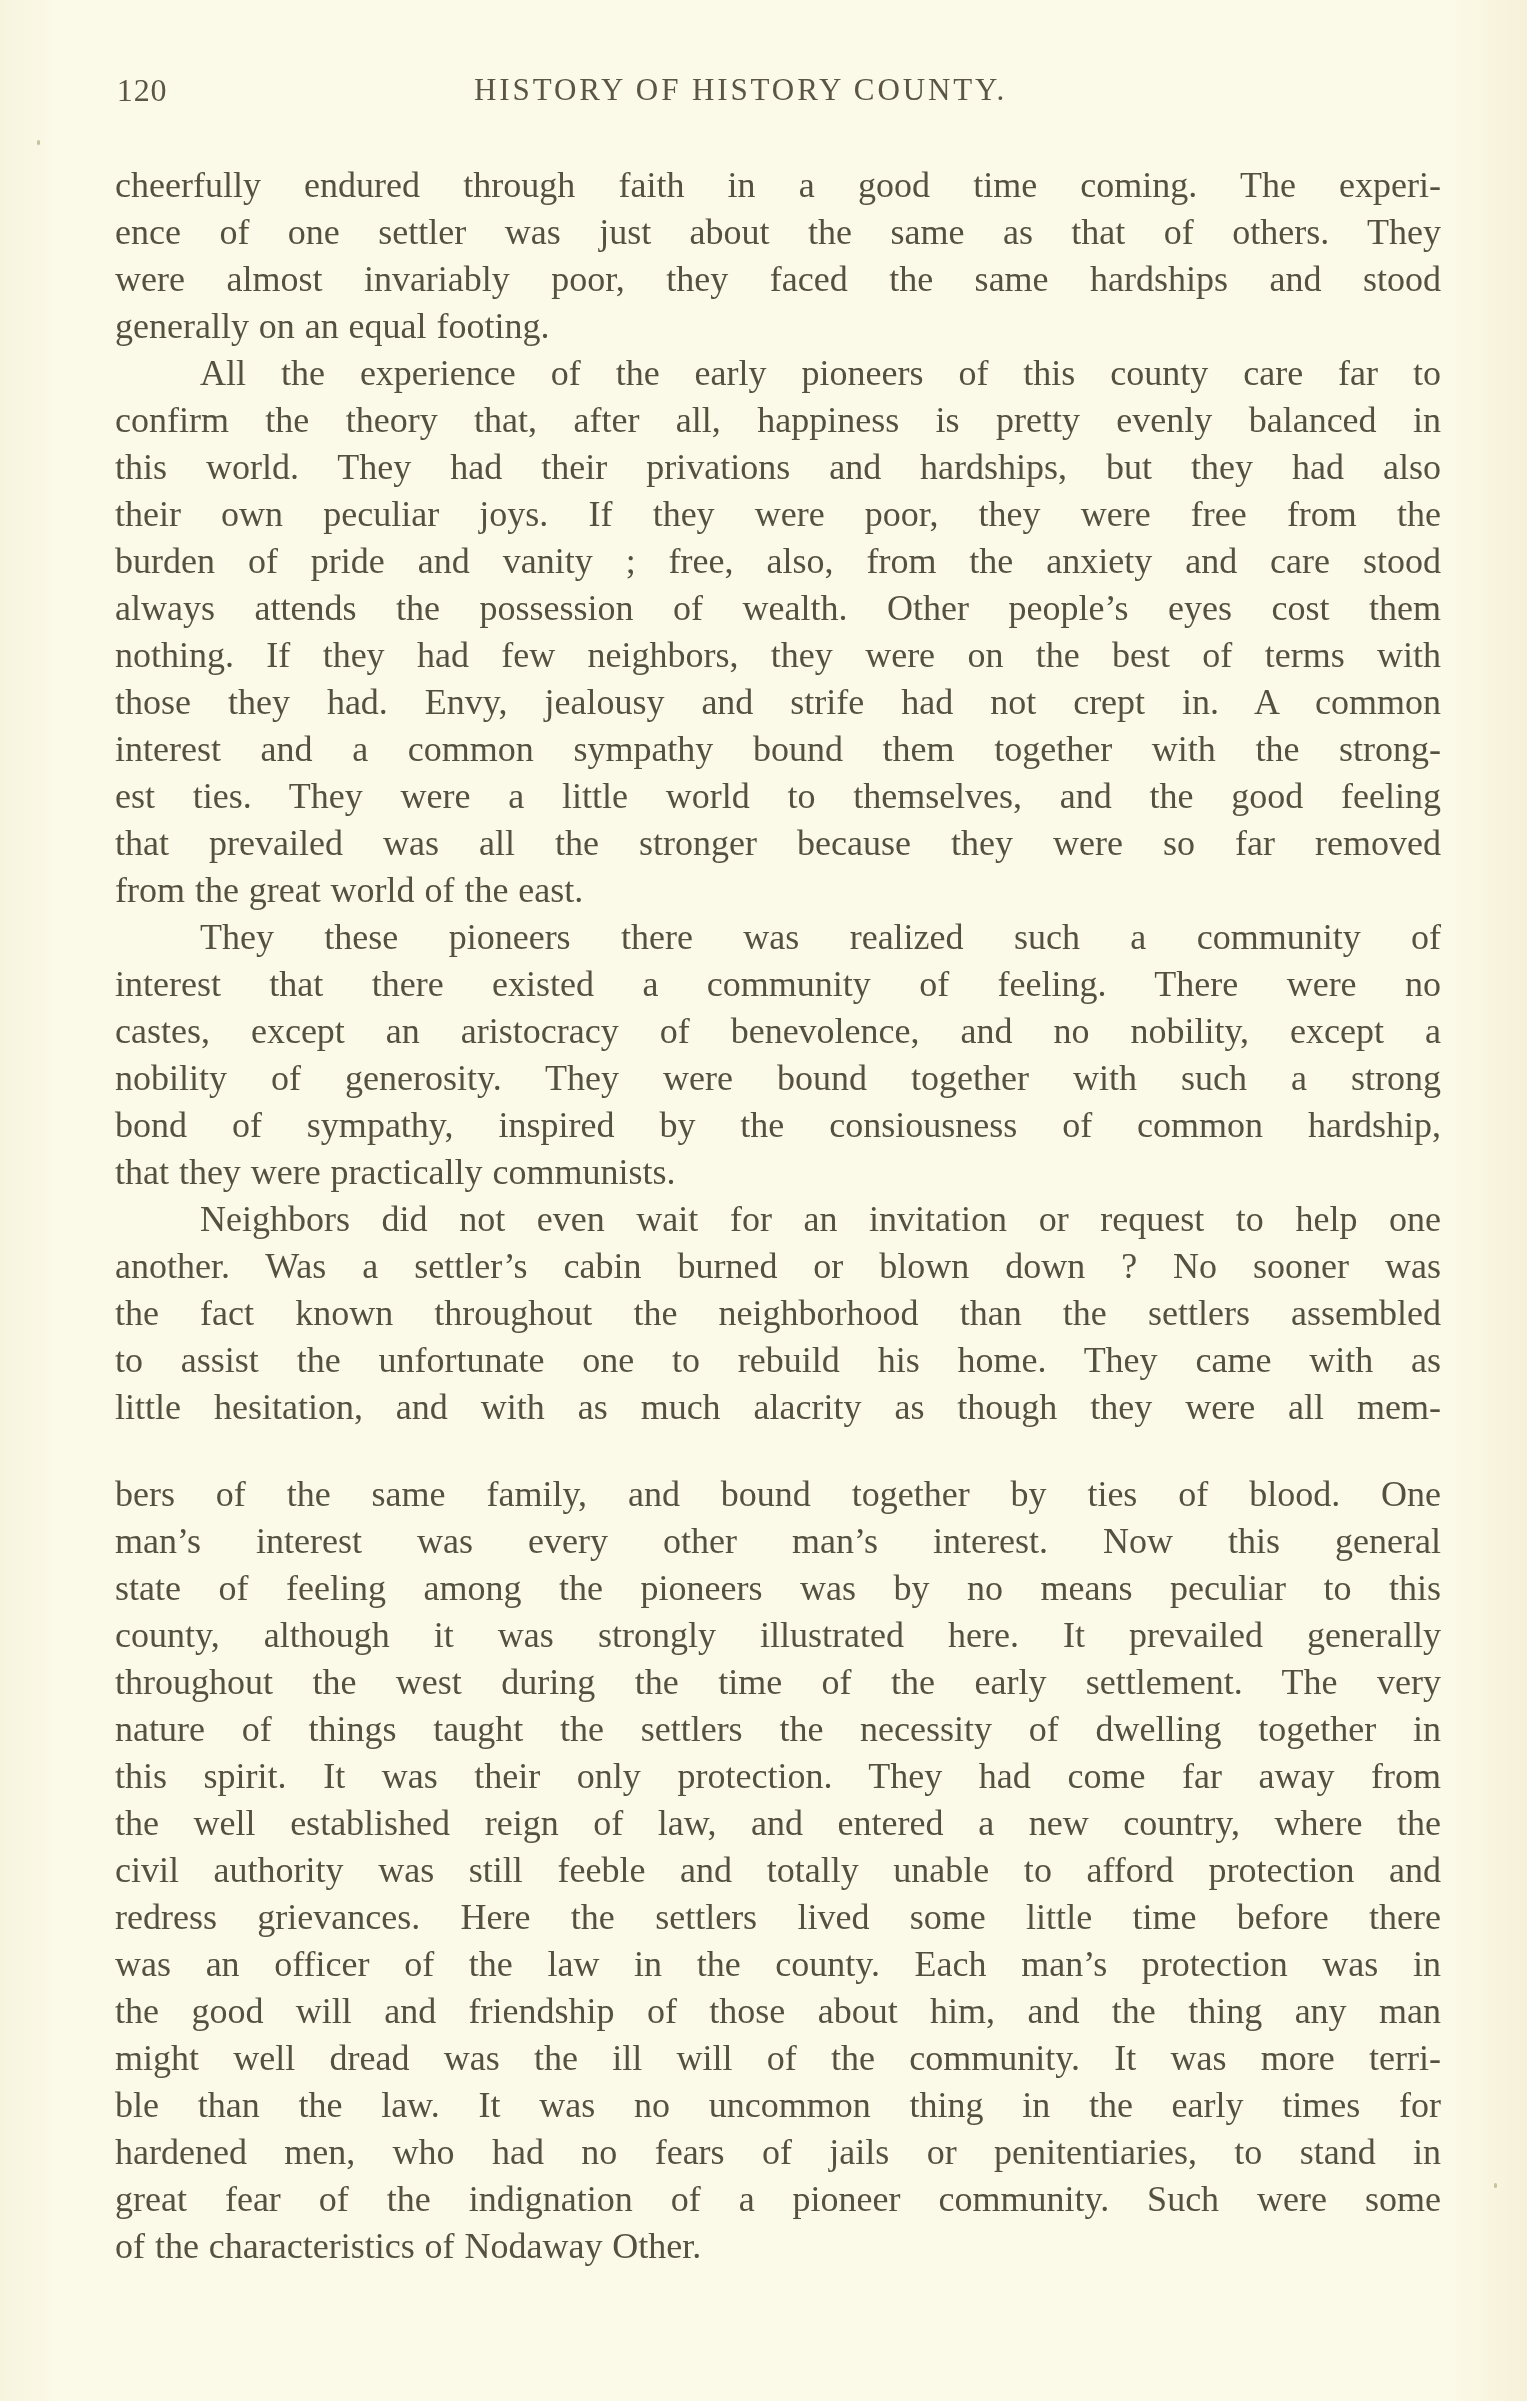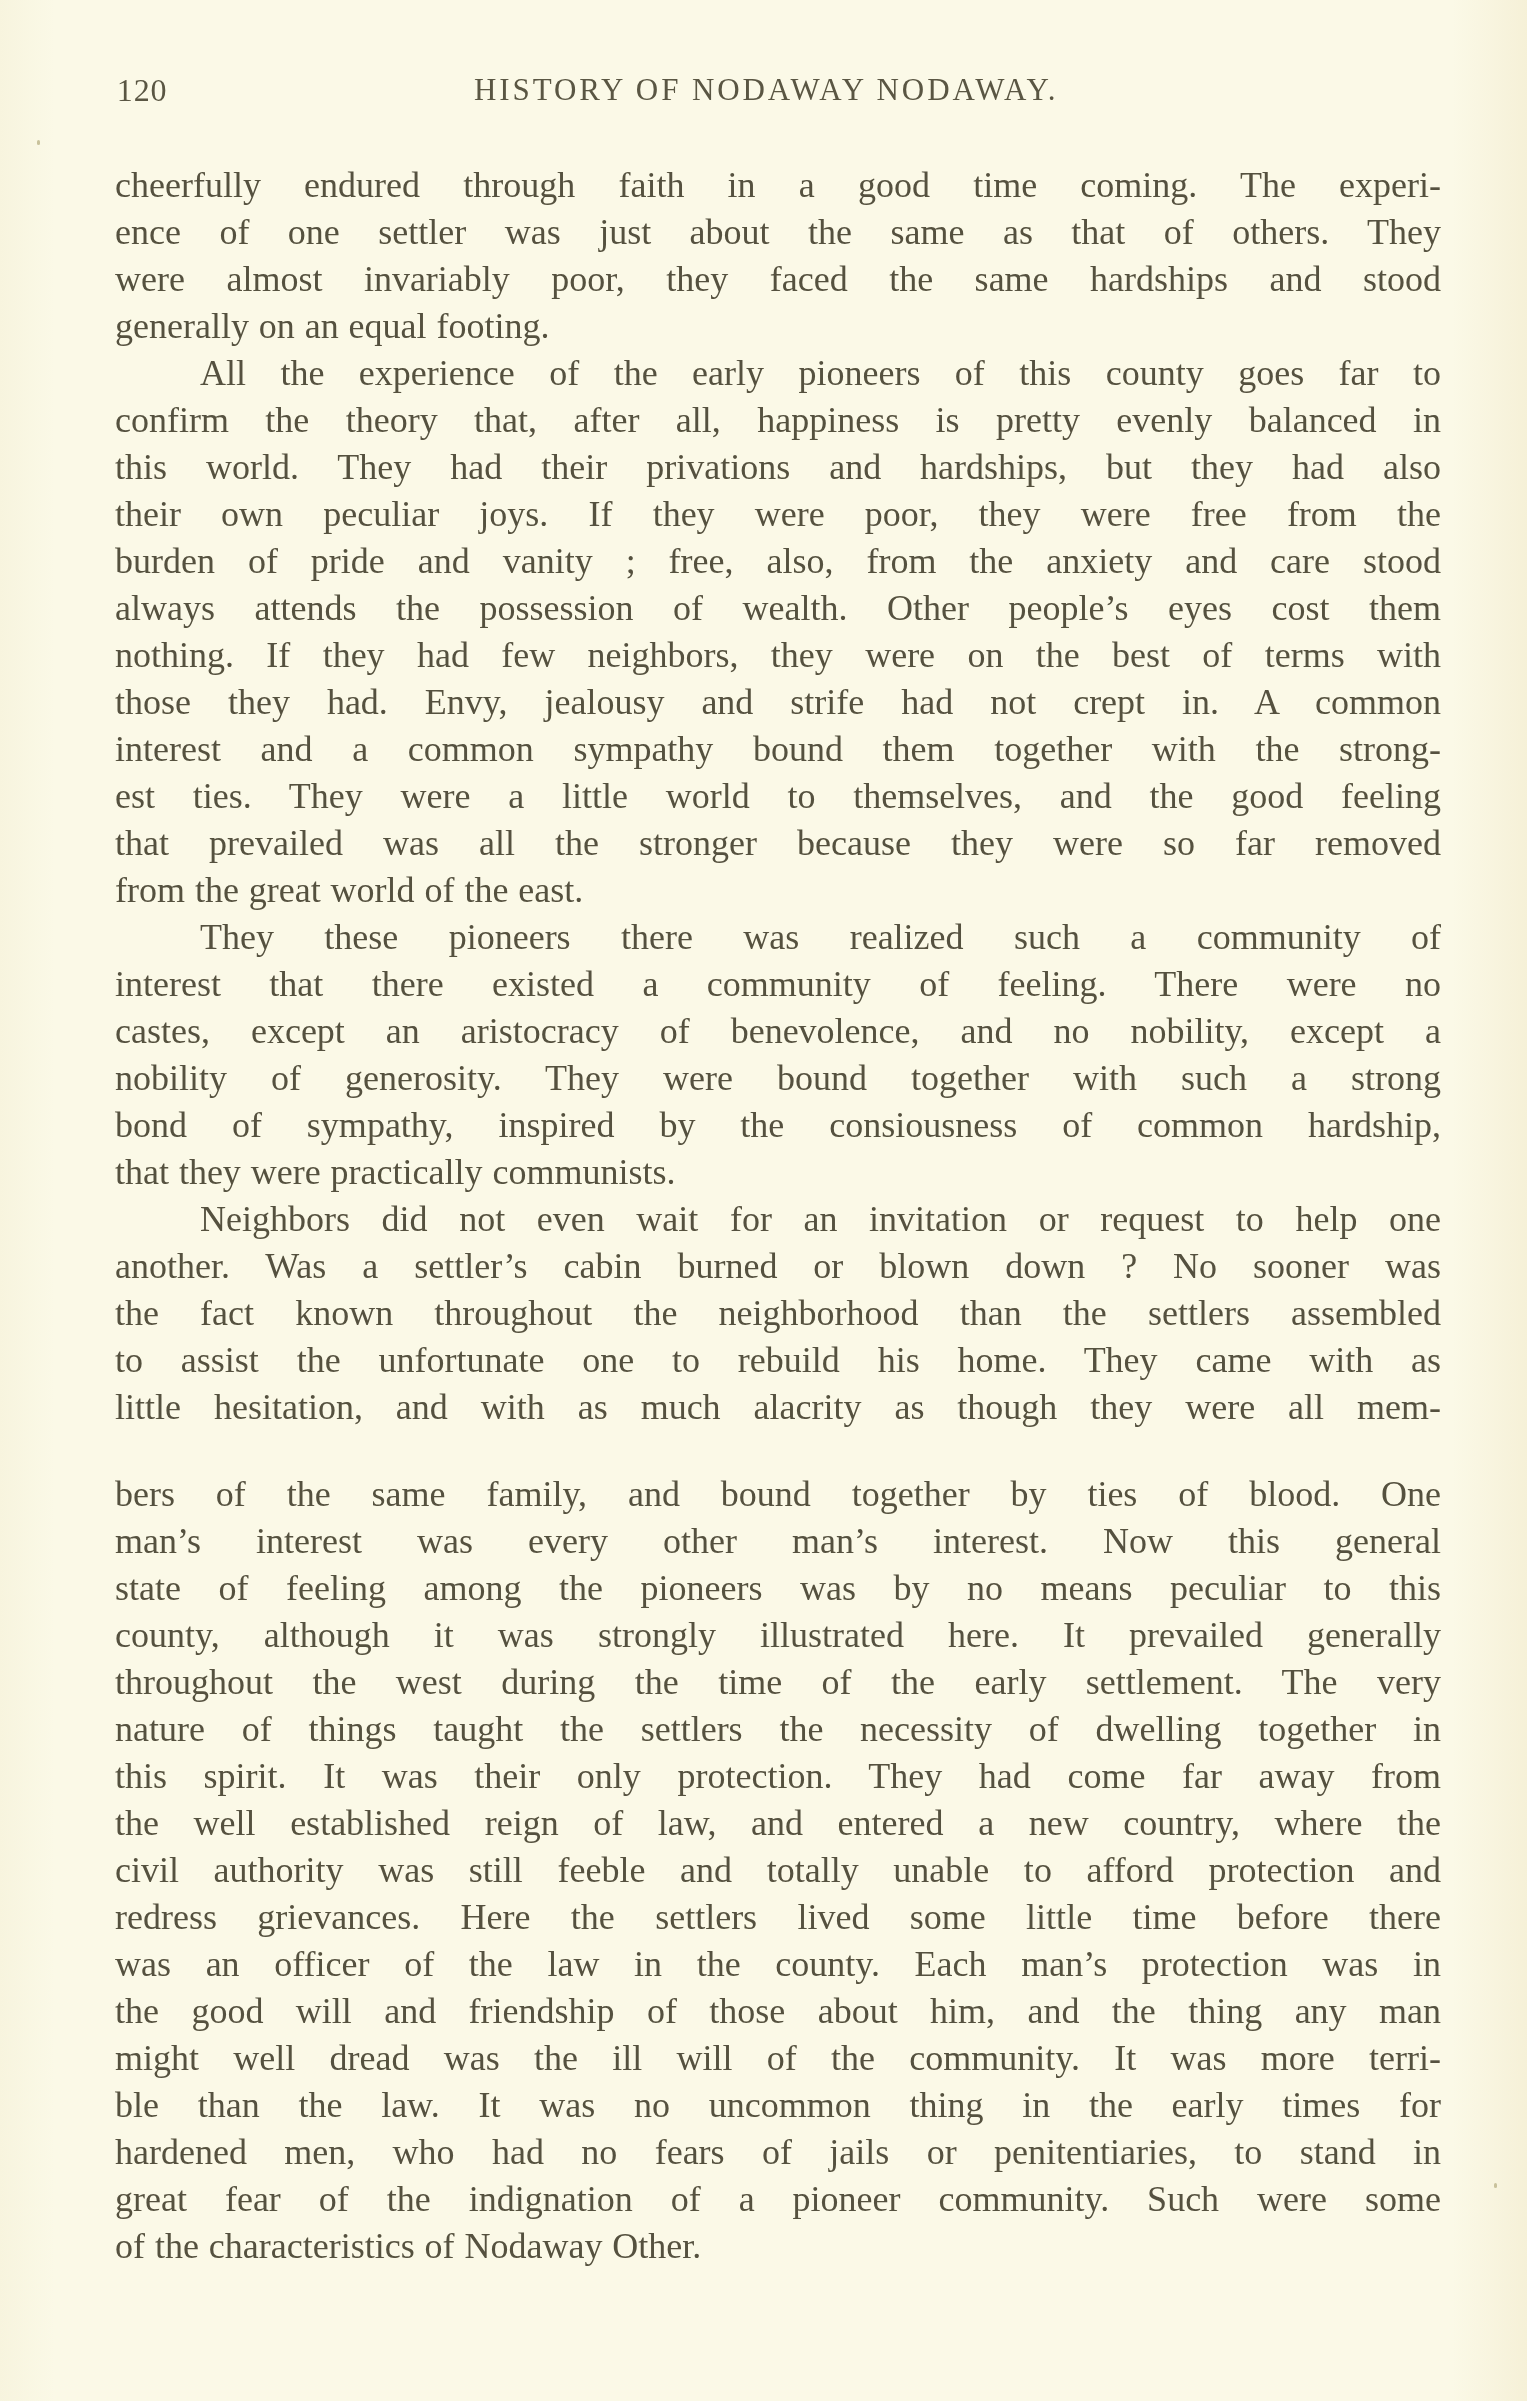--- a/index.html
+++ b/index.html
@@ -36,32 +36,32 @@
   .speck {
     position: absolute; width: 2.8px; height: 4.6px; background: #c9c29c; border-radius: 1.8px;
   }
 </style>
 </head>
 <body>
 
 <div class="page">
   <div class="running-head">
     <span class="page-number">120</span>
-    <span class="head-title">HISTORY OF NODAWAY NODAWAY.</span>
+    <span class="head-title">HISTORY OF HISTORY COUNTY.</span>
   </div>
 
   <div class="body-text">
     <div>
       <span class="line" style="white-space: normal; overflow: hidden;">cheerfully endured through faith in a good time coming.  The experi-</span>
       <span class="line" style="white-space: normal; overflow: hidden;">ence of one settler was just about the same as that of others.  They</span>
       <span class="line" style="white-space: normal; overflow: hidden;">were almost invariably poor, they faced the same hardships and stood</span>
       <span class="line last" style="white-space: normal; overflow: hidden;">generally on an equal footing.</span>
     </div>
     <div>
-      <span class="line indent" style="white-space: normal; overflow: hidden;">All the experience of the early pioneers of this county goes far to</span>
+      <span class="line indent" style="white-space: normal; overflow: hidden;">All the experience of the early pioneers of this county care far to</span>
       <span class="line" style="white-space: normal; overflow: hidden;">confirm the theory that, after all, happiness is pretty evenly balanced in</span>
       <span class="line" style="white-space: normal; overflow: hidden;">this world.  They had their privations and hardships, but they had also</span>
       <span class="line" style="white-space: normal; overflow: hidden;">their own peculiar joys.  If they were poor, they were free from the</span>
       <span class="line" style="white-space: normal; overflow: hidden;">burden of pride and vanity ; free, also, from the anxiety and care stood</span>
       <span class="line" style="white-space: normal; overflow: hidden;">always attends the possession of wealth.  Other people’s eyes cost them</span>
       <span class="line" style="white-space: normal; overflow: hidden;">nothing.  If they had few neighbors, they were on the best of terms with</span>
       <span class="line" style="white-space: normal; overflow: hidden;">those they had.  Envy, jealousy and strife had not crept in.  A common</span>
       <span class="line" style="white-space: normal; overflow: hidden;">interest and a common sympathy bound them together with the strong-</span>
       <span class="line" style="white-space: normal; overflow: hidden;">est ties.  They were a little world to themselves, and the good feeling</span>
       <span class="line" style="white-space: normal; overflow: hidden;">that prevailed was all the stronger because they were so far removed</span>

